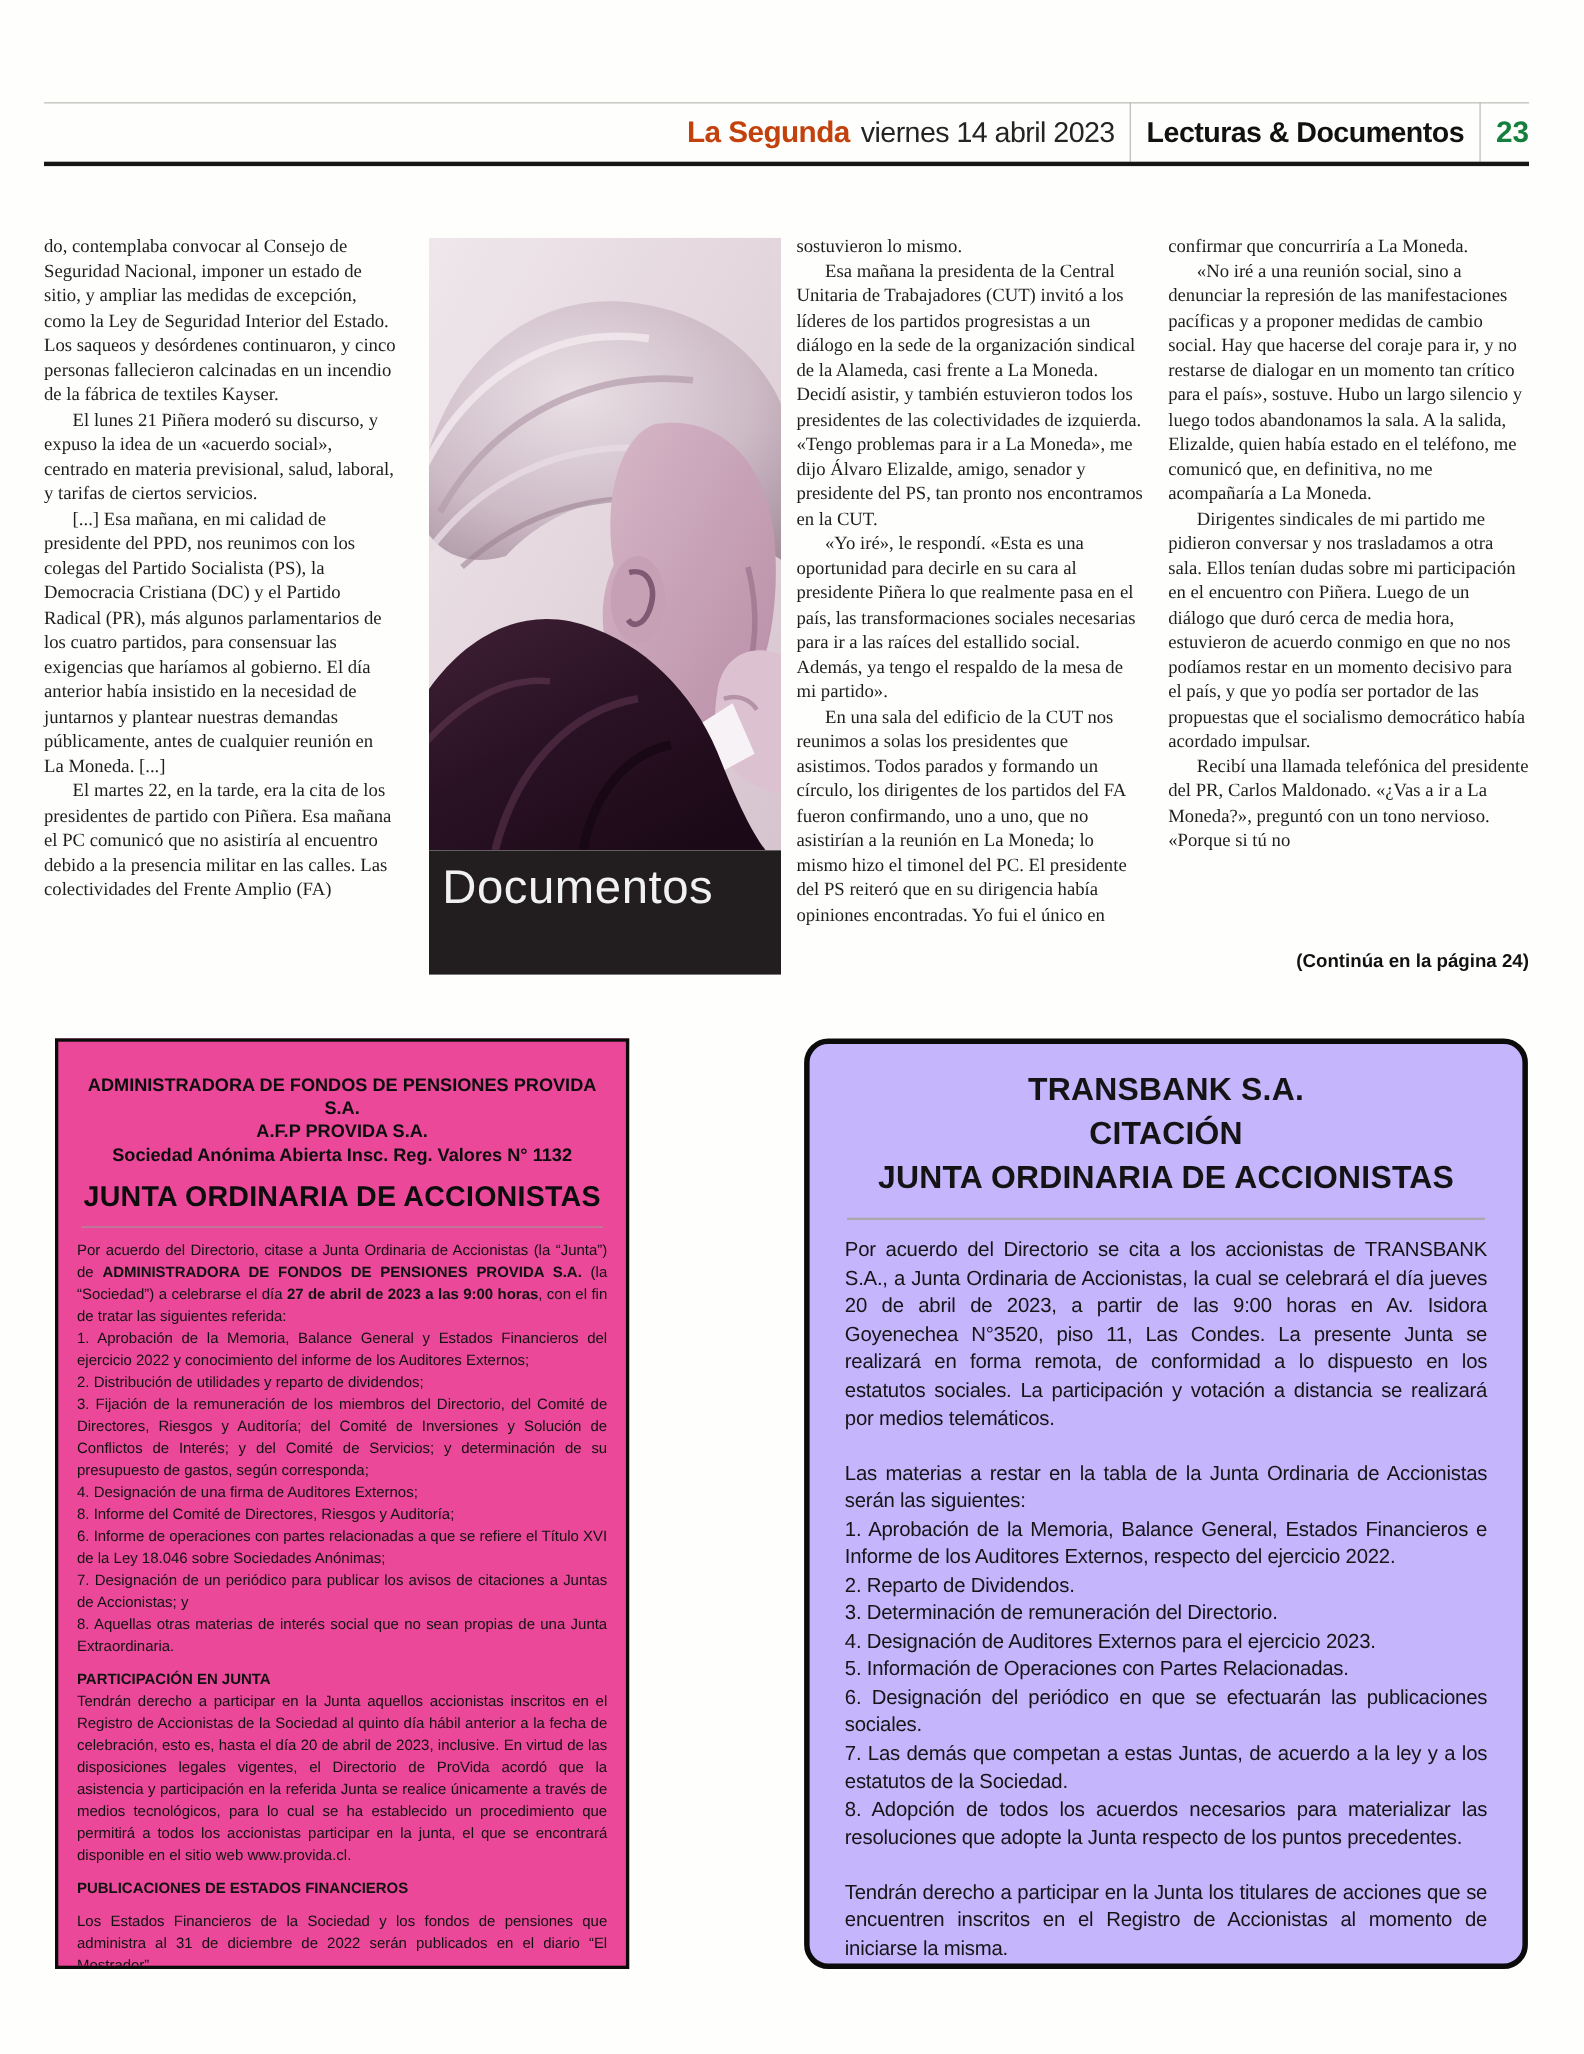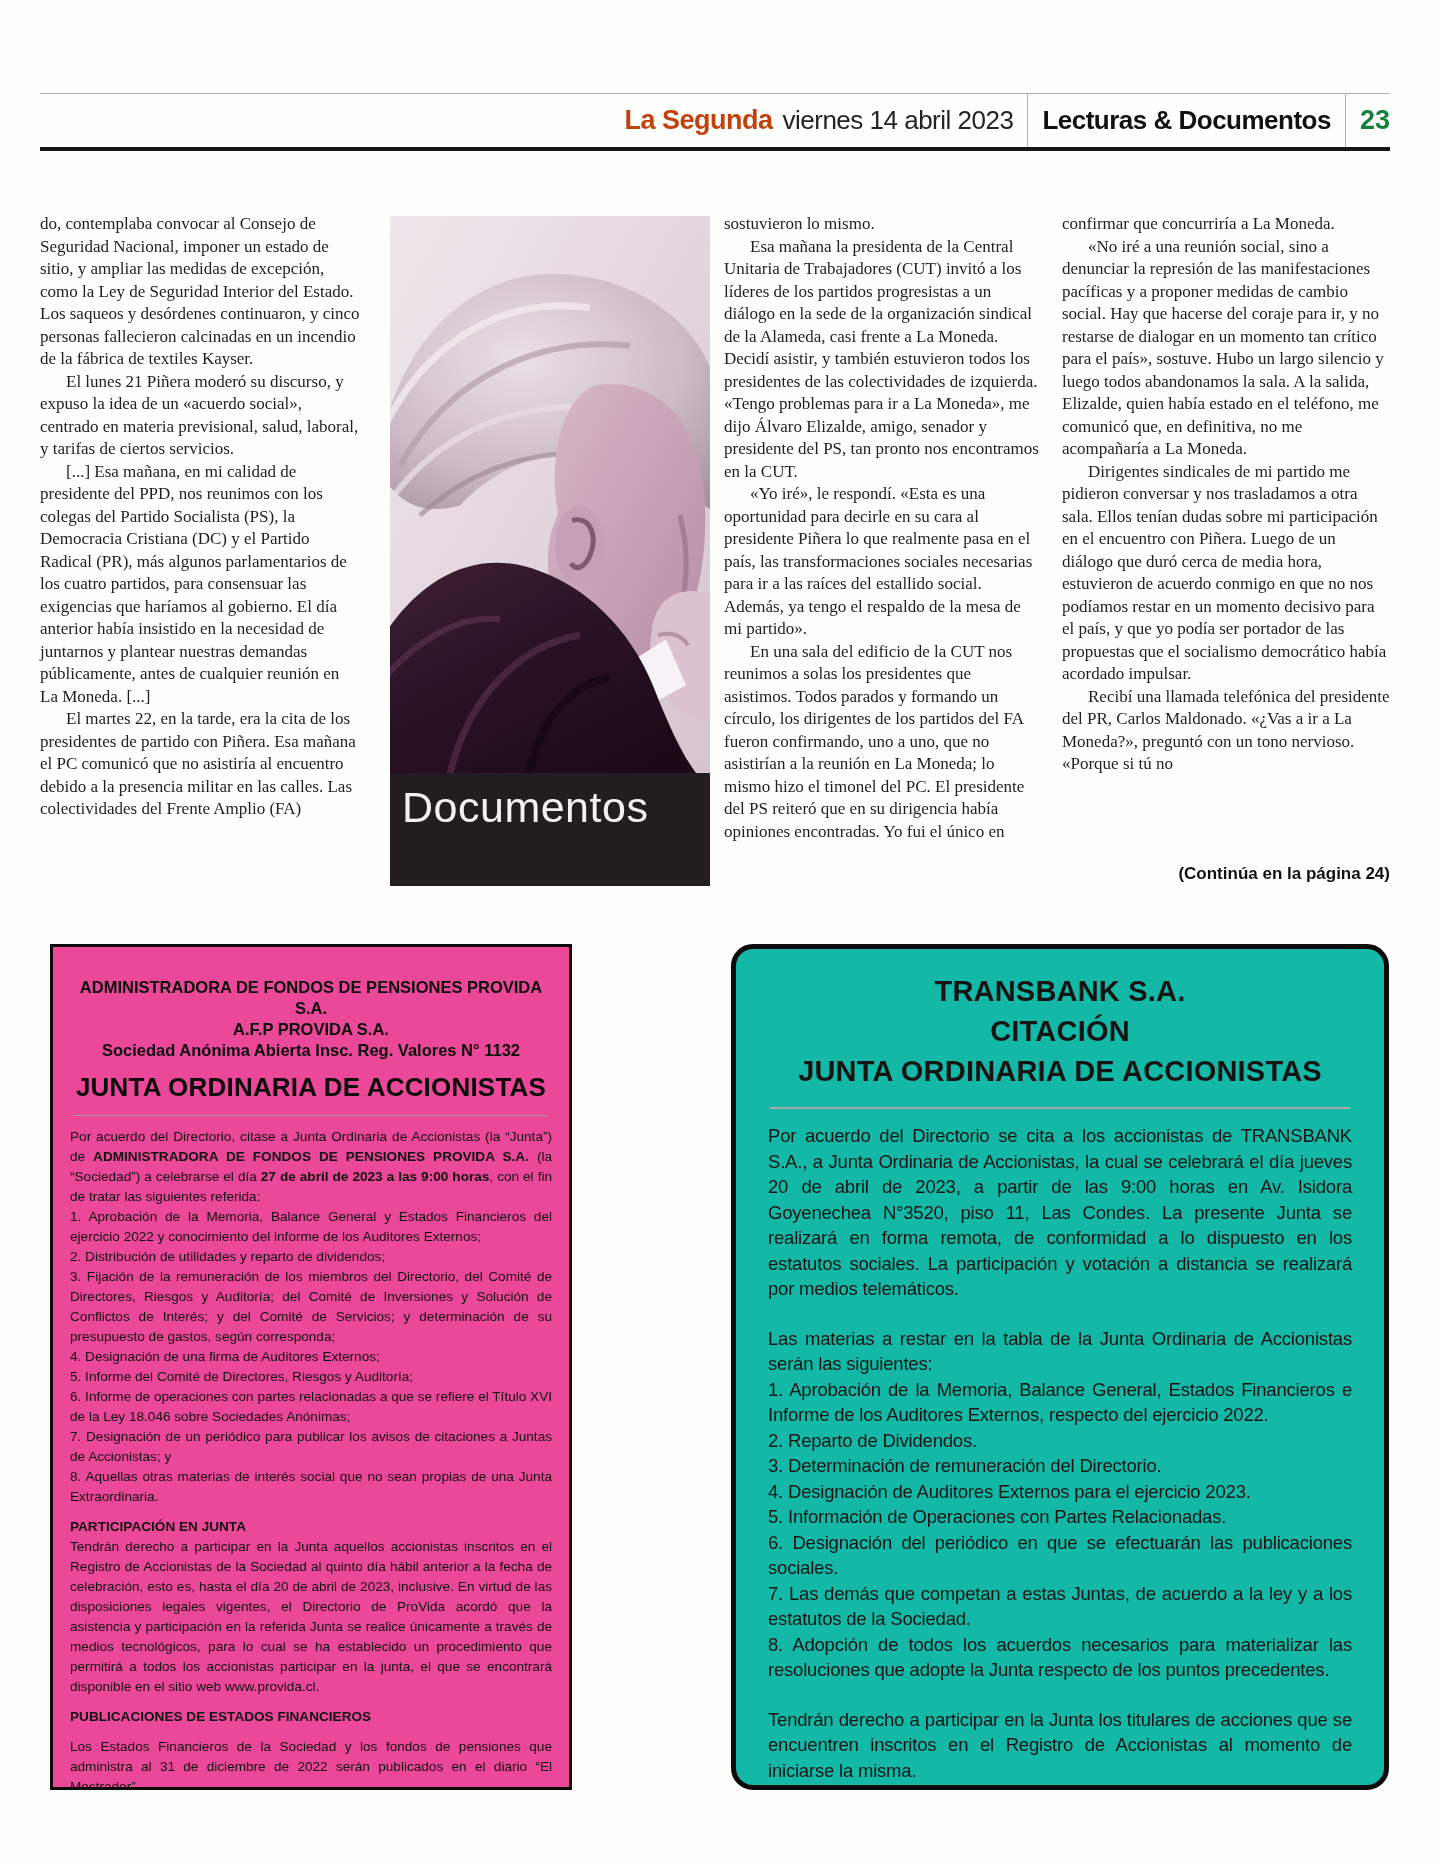--- a/index.html
+++ b/index.html
@@ -61,21 +61,21 @@
   .pv-title{margin-top:11px;text-align:center;font-weight:bold;font-size:26px;line-height:30px;color:#0d0d0d;letter-spacing:0.2px;}
   .pv-rule{height:1px;background:#9c9c9c;margin:13px 4px 11px;}
   .pv-body{font-size:13.6px;line-height:20px;text-align:justify;color:#111;}
   .pv-body p{margin:0;}
   .pv-sec{font-weight:bold;margin-top:10px !important;text-align:left;}
   .mt{margin-top:10px !important;}
 
   
   .transbank{
     left:731px;top:944px;width:658px;height:846px;box-sizing:border-box;
-    border:5px solid #0b0b0b;border-radius:22px;background:#14b8a6;overflow:hidden;
+    border:5px solid #0b0b0b;border-radius:22px;background:#c4b5fd;overflow:hidden;
     padding:0 32px;
   }
   .tb-t{margin-top:0;text-align:center;font-weight:800;font-size:29px;line-height:40px;color:#141414;letter-spacing:0.2px;}
   .tb-t.first{margin-top:22px;}
   .tb-rule{height:2px;background:#a8a8a8;margin:16px 2px 14px;}
   .tb-body{font-size:18.5px;line-height:25.5px;text-align:justify;color:#151515;letter-spacing:-0.2px;}
   .tb-body p{margin:0;}
   .tb-gap{margin-top:24px !important;}
   .tb-dir{text-align:right;font-weight:600;font-size:20px;margin-top:2px !important;}
 </style>
@@ -174,21 +174,21 @@
   <div class="pv-h n">A.F.P PROVIDA S.A.</div>
   <div class="pv-h n">Sociedad Anónima Abierta Insc. Reg. Valores N° 1132</div>
   <div class="pv-title">JUNTA ORDINARIA DE ACCIONISTAS</div>
   <div class="pv-rule"></div>
   <div class="pv-body">
     <p><span>Por acuerdo del Directorio, citase a Junta Ordinaria de Accionistas (la “Junta”) de </span><b>ADMINISTRADORA DE FONDOS DE PENSIONES PROVIDA S.A.</b><span> (la “Sociedad”) a celebrarse el día </span><b>27 de abril de 2023 a las 9:00 horas</b><span>, con el fin de tratar las siguientes referida:</span></p>
     <p>1. Aprobación de la Memoria, Balance General y Estados Financieros del ejercicio 2022 y conocimiento del informe de los Auditores Externos;</p>
     <p>2. Distribución de utilidades y reparto de dividendos;</p>
     <p>3. Fijación de la remuneración de los miembros del Directorio, del Comité de Directores, Riesgos y Auditoría; del Comité de Inversiones y Solución de Conflictos de Interés; y del Comité de Servicios; y determinación de su presupuesto de gastos, según corresponda;</p>
     <p>4. Designación de una firma de Auditores Externos;</p>
-    <p>5. Informe del Comité de Directores, Riesgos y Auditoría;</p>
+    <p>8. Informe del Comité de Directores, Riesgos y Auditoría;</p>
     <p>6. Informe de operaciones con partes relacionadas a que se refiere el Título XVI de la Ley 18.046 sobre Sociedades Anónimas;</p>
     <p>7. Designación de un periódico para publicar los avisos de citaciones a Juntas de Accionistas; y</p>
     <p>8. Aquellas otras materias de interés social que no sean propias de una Junta Extraordinaria.</p>
     <p class="pv-sec">PARTICIPACIÓN EN JUNTA</p>
     <p>Tendrán derecho a participar en la Junta aquellos accionistas inscritos en el Registro de Accionistas de la Sociedad al quinto día hábil anterior a la fecha de celebración, esto es, hasta el día 20 de abril de 2023, inclusive. En virtud de las disposiciones legales vigentes, el Directorio de ProVida acordó que la asistencia y participación en la referida Junta se realice únicamente a través de medios tecnológicos, para lo cual se ha establecido un procedimiento que permitirá a todos los accionistas participar en la junta, el que se encontrará disponible en el sitio web www.provida.cl.</p>
     <p class="pv-sec">PUBLICACIONES DE ESTADOS FINANCIEROS</p>
     <p class="mt">Los Estados Financieros de la Sociedad y los fondos de pensiones que administra al 31 de diciembre de 2022 serán publicados en el diario “El Mostrador”.</p>
     <p class="pv-sec">PROPOSICIONES A LA JUNTA</p>
     <p class="mt">Las proposiciones del Directorio a la Junta Ordinaria sobre las materias a tratar se pondrán a disposición de los accionistas en el sitio web de la Sociedad (www.provida.cl)</p>
   </div>

